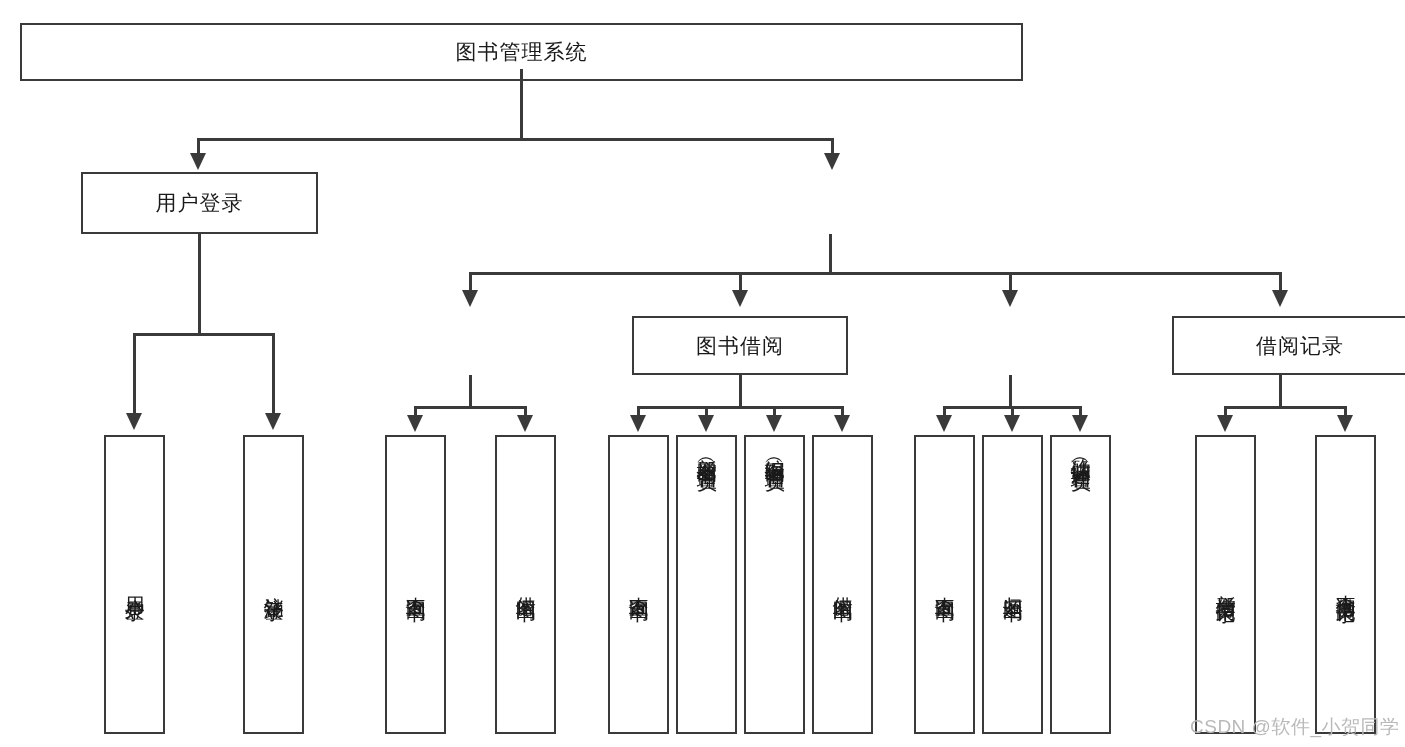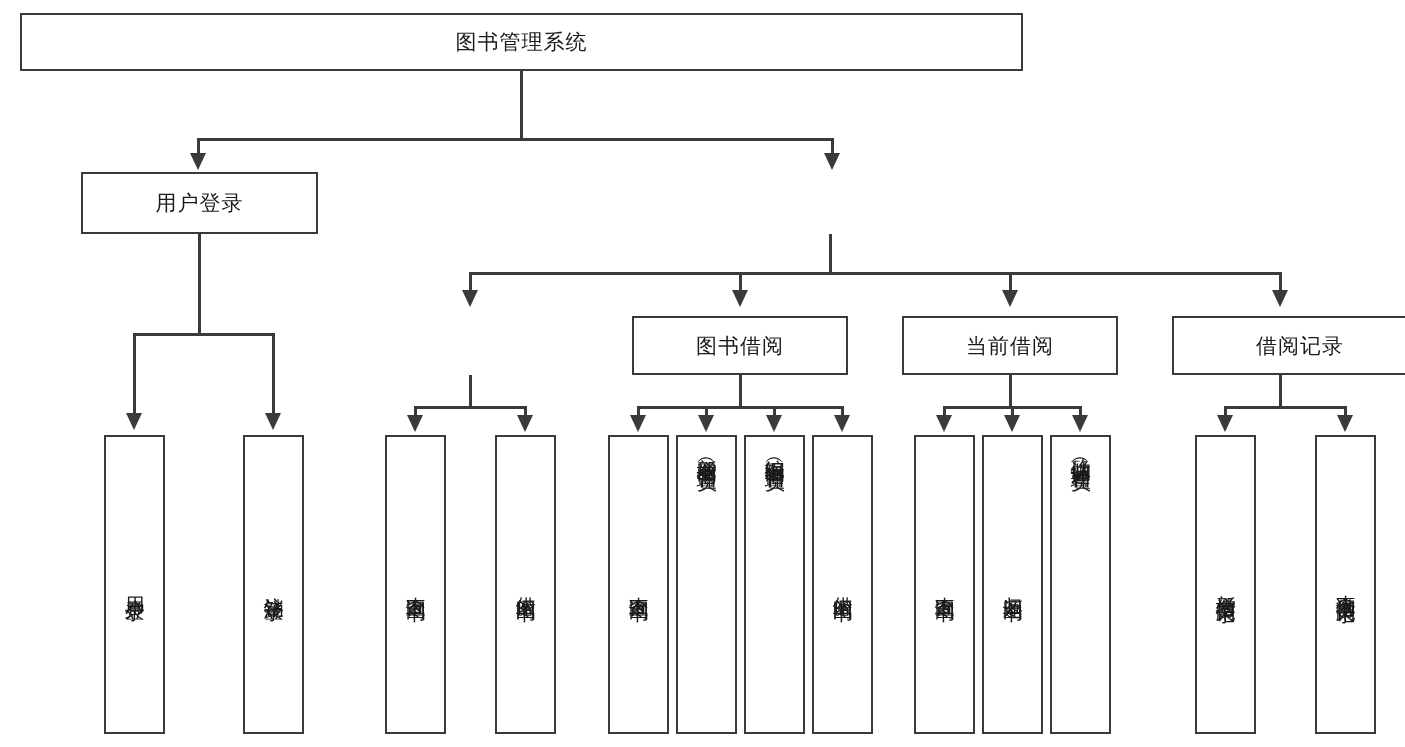--- a/index.html
+++ b/index.html
@@ -84,21 +84,21 @@
     white-space: nowrap;
     letter-spacing: 0.5px;
     pointer-events: none;
   }
 </style>
 </head>
 <body>
 
 <div id="canvas">
 
-  <div class="node h" style="left:20px; top:13px; width:1003px; height:58px;">
+  <div class="node h" style="left:20px; top:23px; width:1003px; height:58px;">
     <span class="label">图书管理系统</span>
   </div>
 
   <div class="vline" style="left:520px; top:69px; height:71px;"></div>
 
   <div class="hline" style="left:197px; top:138px; width:637px;"></div>
 
   <div class="vline" style="left:197px; top:138px; height:20px;"></div>
   <div class="arrow" style="left:190px; top:153px;"></div>
 
@@ -133,23 +133,20 @@
   <div class="arrow" style="left:732px; top:290px;"></div>
 
   <div class="vline" style="left:1009px; top:272px; height:23px;"></div>
   <div class="arrow" style="left:1002px; top:290px;"></div>
 
   <div class="vline" style="left:1279px; top:272px; height:23px;"></div>
   <div class="arrow" style="left:1272px; top:290px;"></div>
 
   <div class="node h" style="left:632px; top:316px; width:216px; height:59px;">
     <span class="label">图书借阅</span>
-  </div>
-  <div class="node h" style="left:902px; top:316px; width:216px; height:59px;">
-    <span class="label">当前借阅</span>
   </div>
   <div class="node h" style="left:1172px; top:316px; width:256px; height:59px;">
     <span class="label">借阅记录</span>
   </div>
 
   <div class="vline" style="left:469px; top:375px; height:33px;"></div>
   <div class="hline" style="left:414px; top:406px; width:111px;"></div>
   <div class="vline" style="left:414px; top:406px; height:13px;"></div>
   <div class="arrow" style="left:407px; top:415px;"></div>
   <div class="vline" style="left:524px; top:406px; height:13px;"></div>
@@ -212,14 +209,15 @@
   <div class="vline" style="left:1344px; top:406px; height:13px;"></div>
   <div class="arrow" style="left:1337px; top:415px;"></div>
 
   <div class="node v center" style="left:1195px; top:435px; width:61px; height:299px;">
     <span class="label">新增借阅记录</span>
   </div>
   <div class="node v center" style="left:1315px; top:435px; width:61px; height:299px;">
     <span class="label">查询借阅记录</span>
   </div>
 
+  <div id="watermark" style="left:1190px; top:714px;">CSDN @软件_小贺同学</div>
 
 </div>
 
 </body></html>

